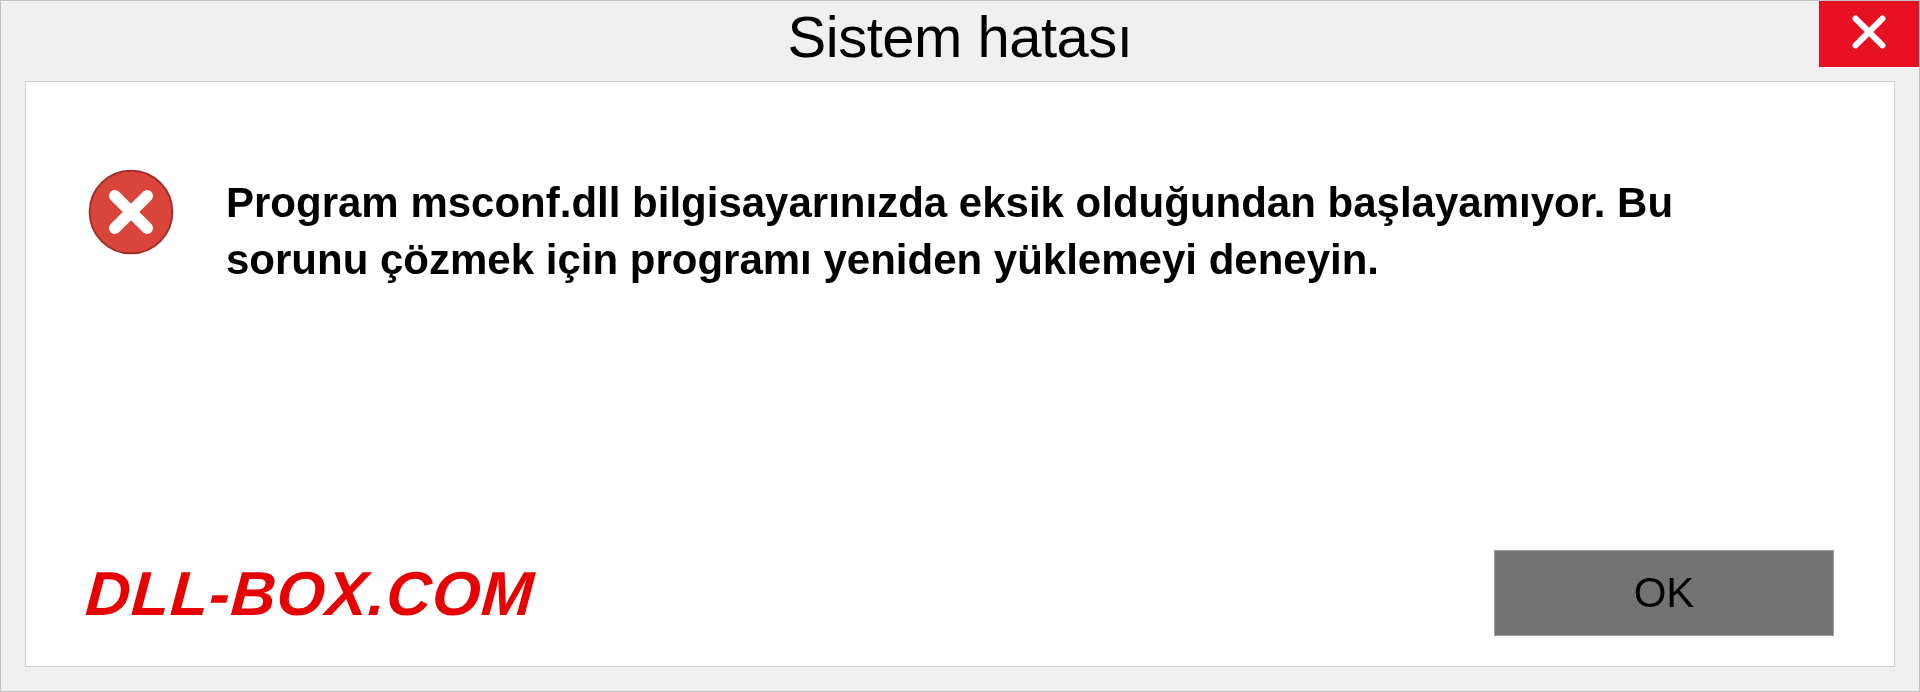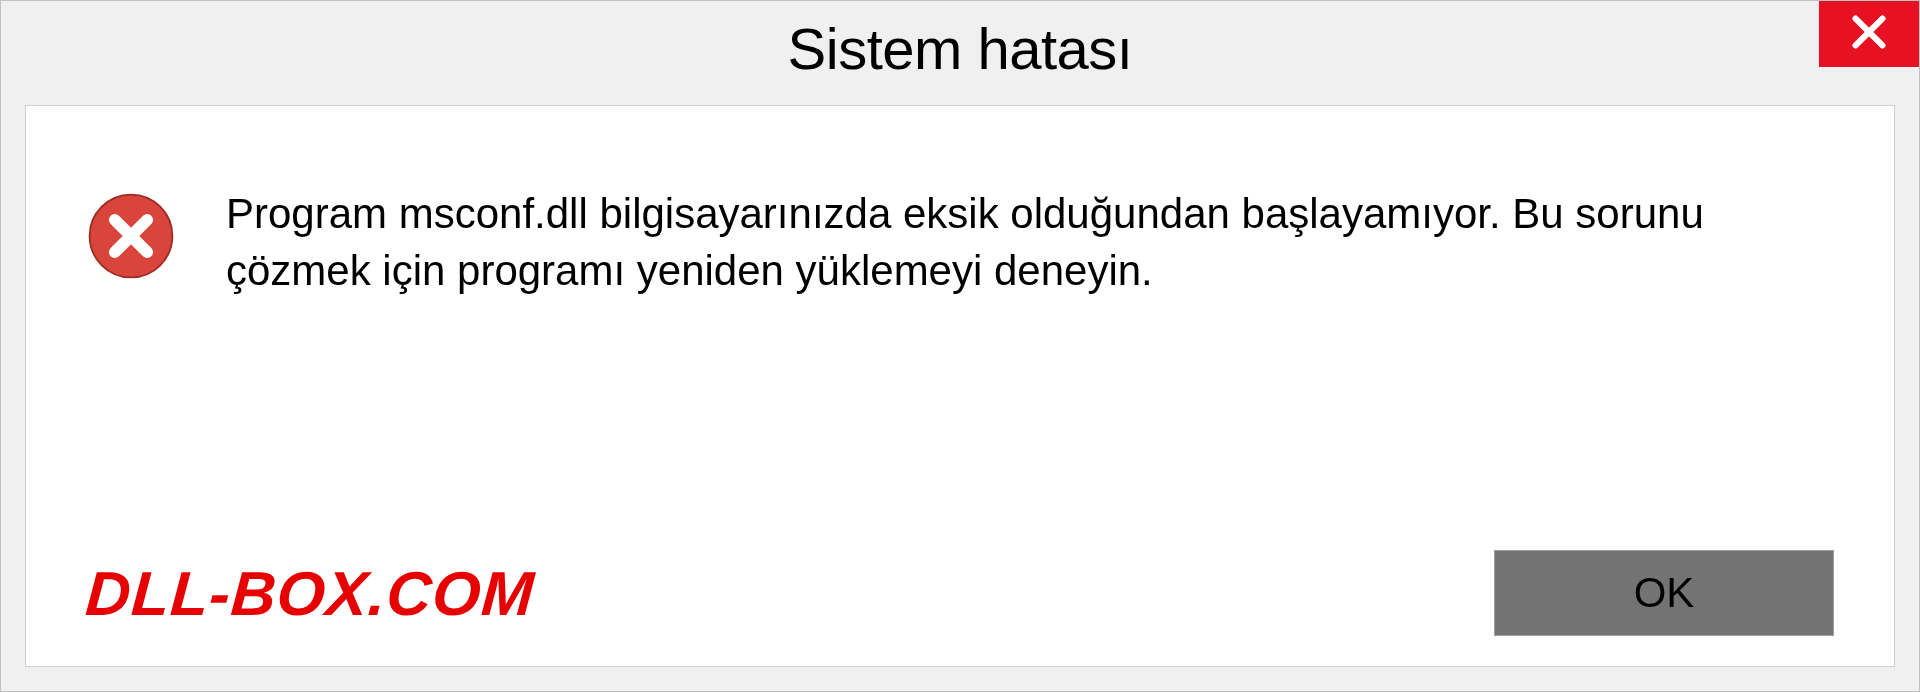--- a/index.html
+++ b/index.html
@@ -21,21 +21,21 @@
       border: 1px solid #c0c0c0;
       display: flex;
       flex-direction: column;
     }
     .titlebar {
       display: flex;
       align-items: center;
       justify-content: center;
       position: relative;
       padding: 10px 0 20px 0;
-      height: 104px;
+      height: 80px;
     }
     .title {
       font-size: 58px;
       font-weight: 400;
       color: #000;
       letter-spacing: -0.5px;
     }
     .close-button {
       position: absolute;
       top: 0;
@@ -74,22 +74,23 @@
       margin-top: 5px;
     }
     .error-icon svg {
       width: 90px;
       height: 90px;
     }
     .message-text {
       font-size: 42px;
       line-height: 1.35;
       color: #000;
-      font-weight: 400;
+      font-weight: 700;
       padding-right: 40px;
+      margin-top: 13px;
     }
     .footer {
       display: flex;
       align-items: center;
       justify-content: space-between;
       margin-top: auto;
       padding-top: 30px;
     }
     .watermark {
       font-family: Arial, sans-serif;

